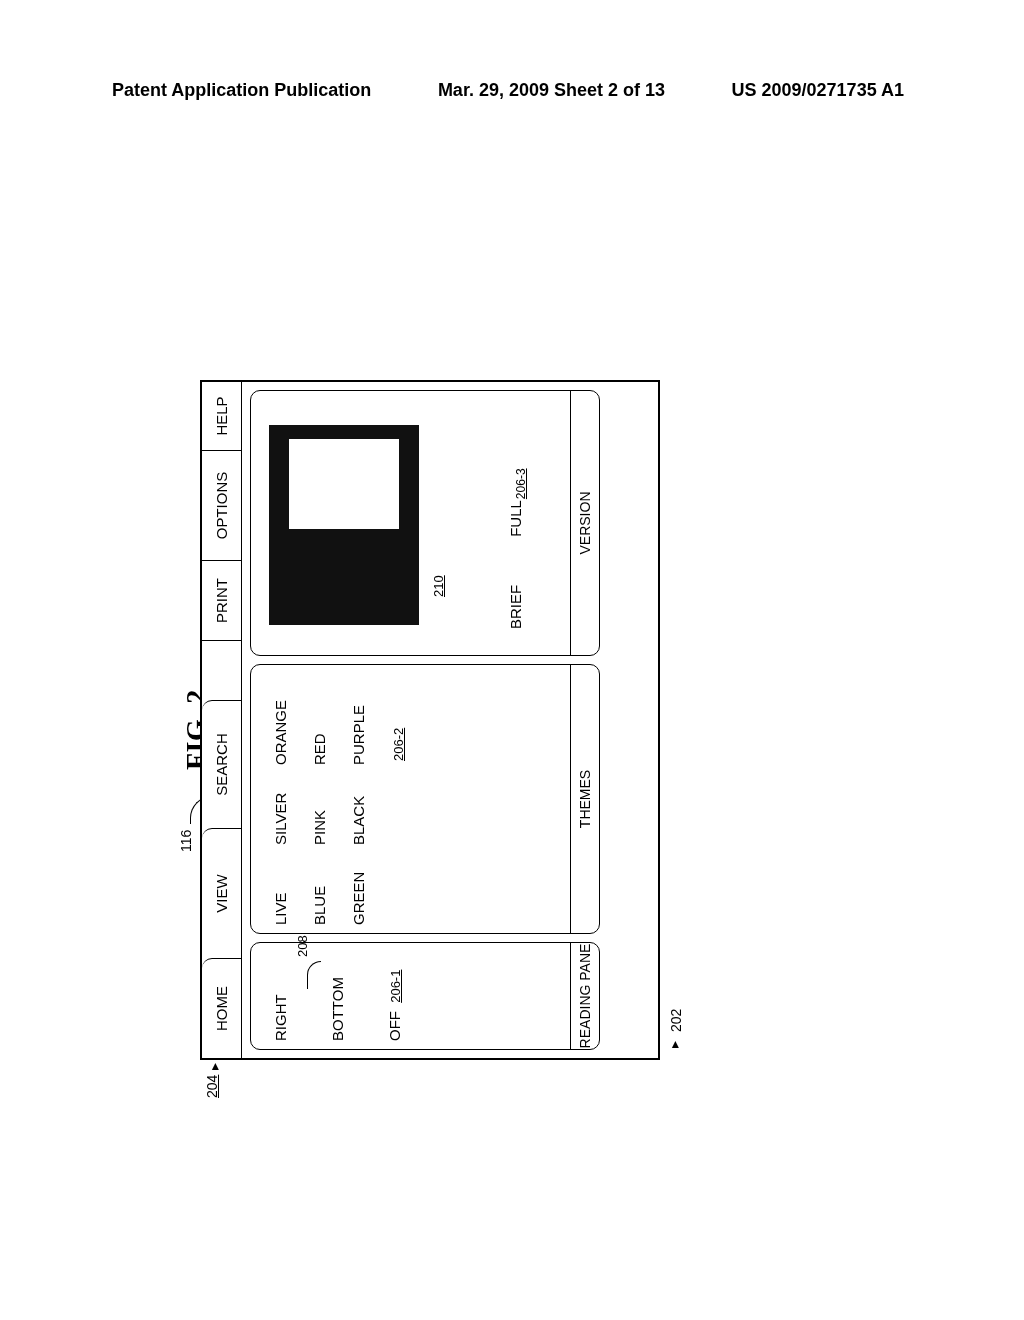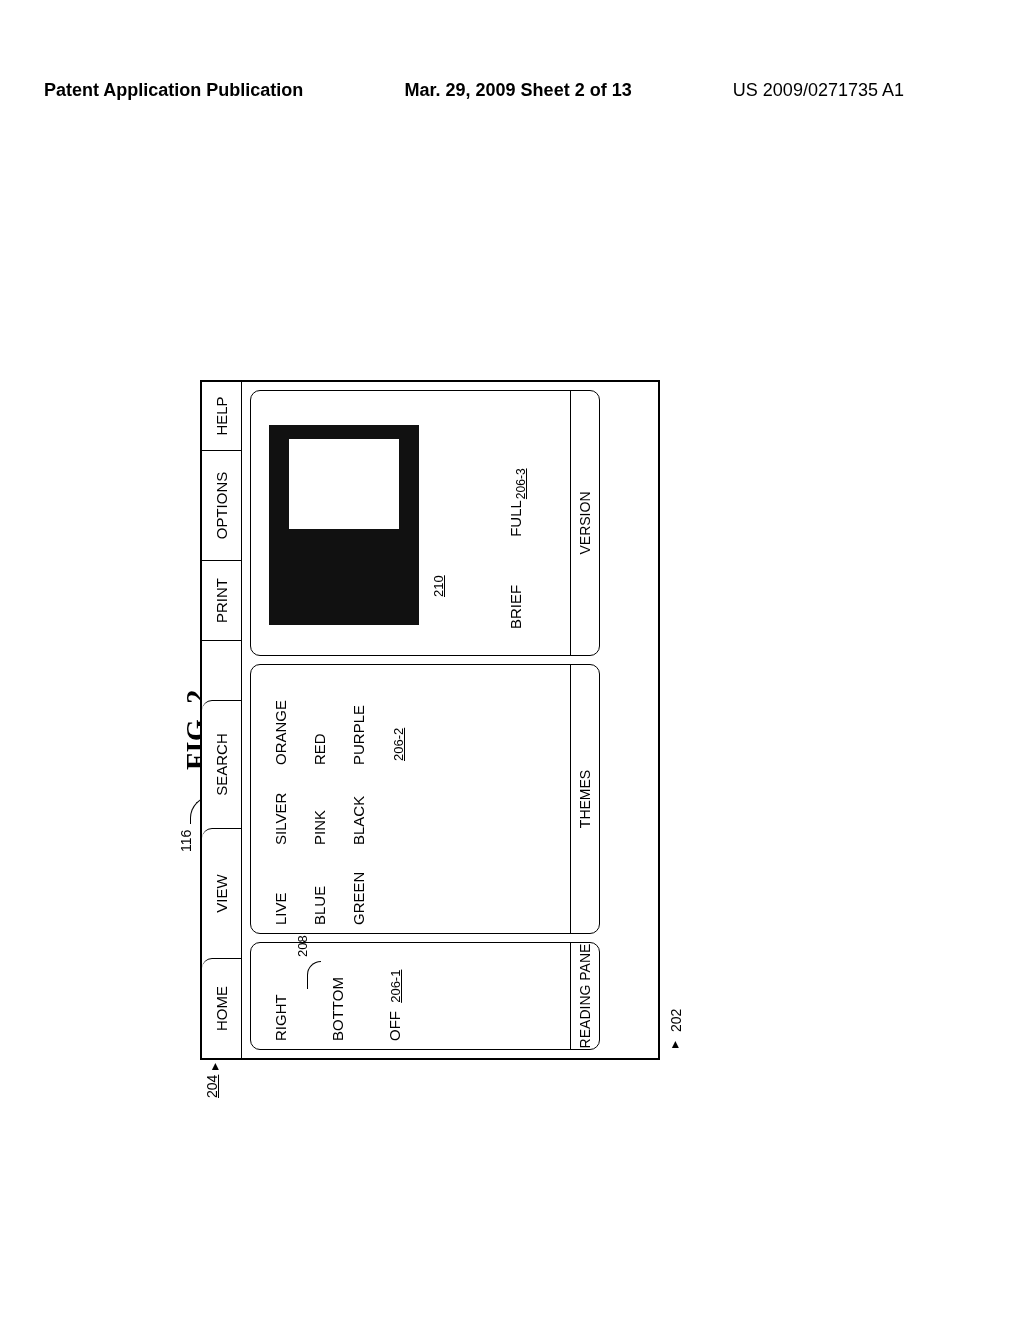--- a/index.html
+++ b/index.html
@@ -1,19 +1,19 @@
 <!DOCTYPE html>
 <html><head>
 <meta charset="utf-8">
 <style>
   * { box-sizing: border-box; margin: 0; padding: 0; }
   html, body { width: 1024px; height: 1320px; background: #fff; font-family: Arial, Helvetica, sans-serif; color: #000; }
   .page { position: relative; width: 1024px; height: 1320px; }
-  .header { position: absolute; top: 80px; left: 0; right: 0; display: flex; justify-content: space-between; font-weight: bold; font-size: 18px; padding: 0 120px 0 44px; }
-  .header-right { font-weight: normal; }
+  .header { position: absolute; top: 80px; left: 0; right: 0; display: flex; justify-content: space-between; font-weight: bold; font-size: 18px; padding: 0 120px 0 112px; }
+  .header-right { font-weight: bold; }
 
   
   .fig-label { position: absolute; left: 180px; top: 770px; transform: rotate(-90deg); transform-origin: left top; font-size: 28px; font-weight: bold; font-family: "Times New Roman", serif; letter-spacing: 0.5px; }
 
   
   .diagram-rot {
     position: absolute;
     left: 200px;
     top: 1060px;
     width: 680px;

